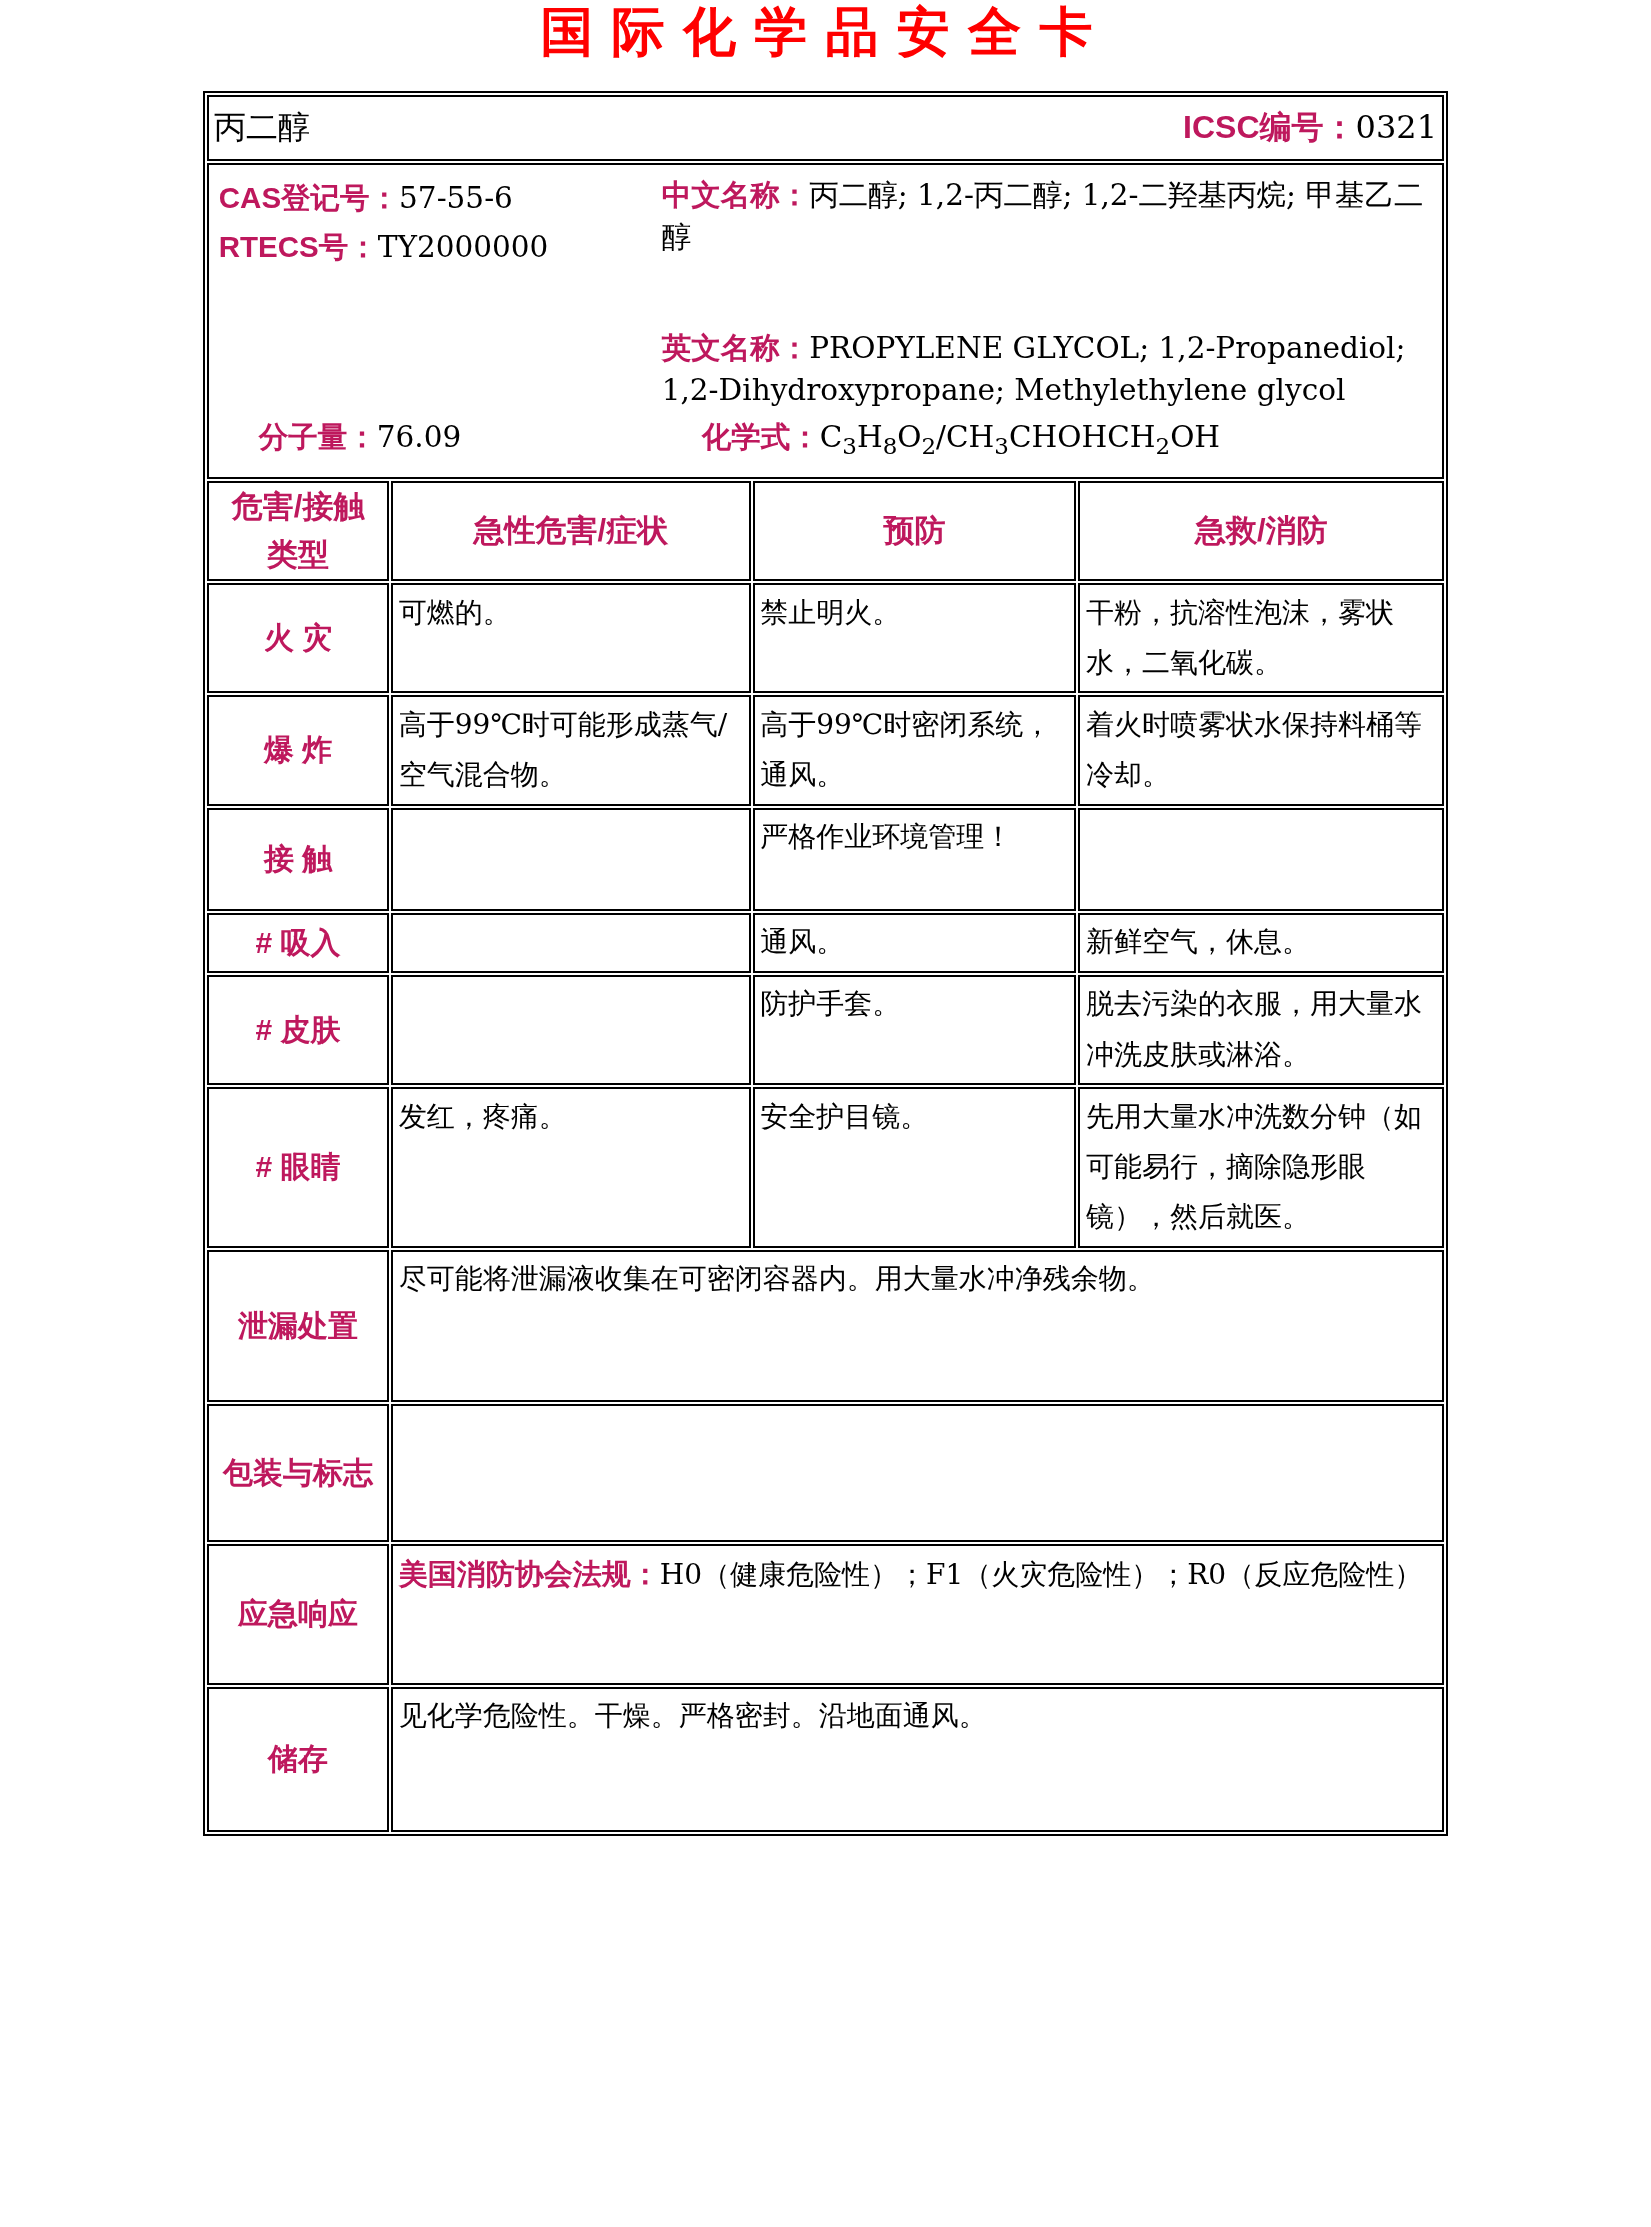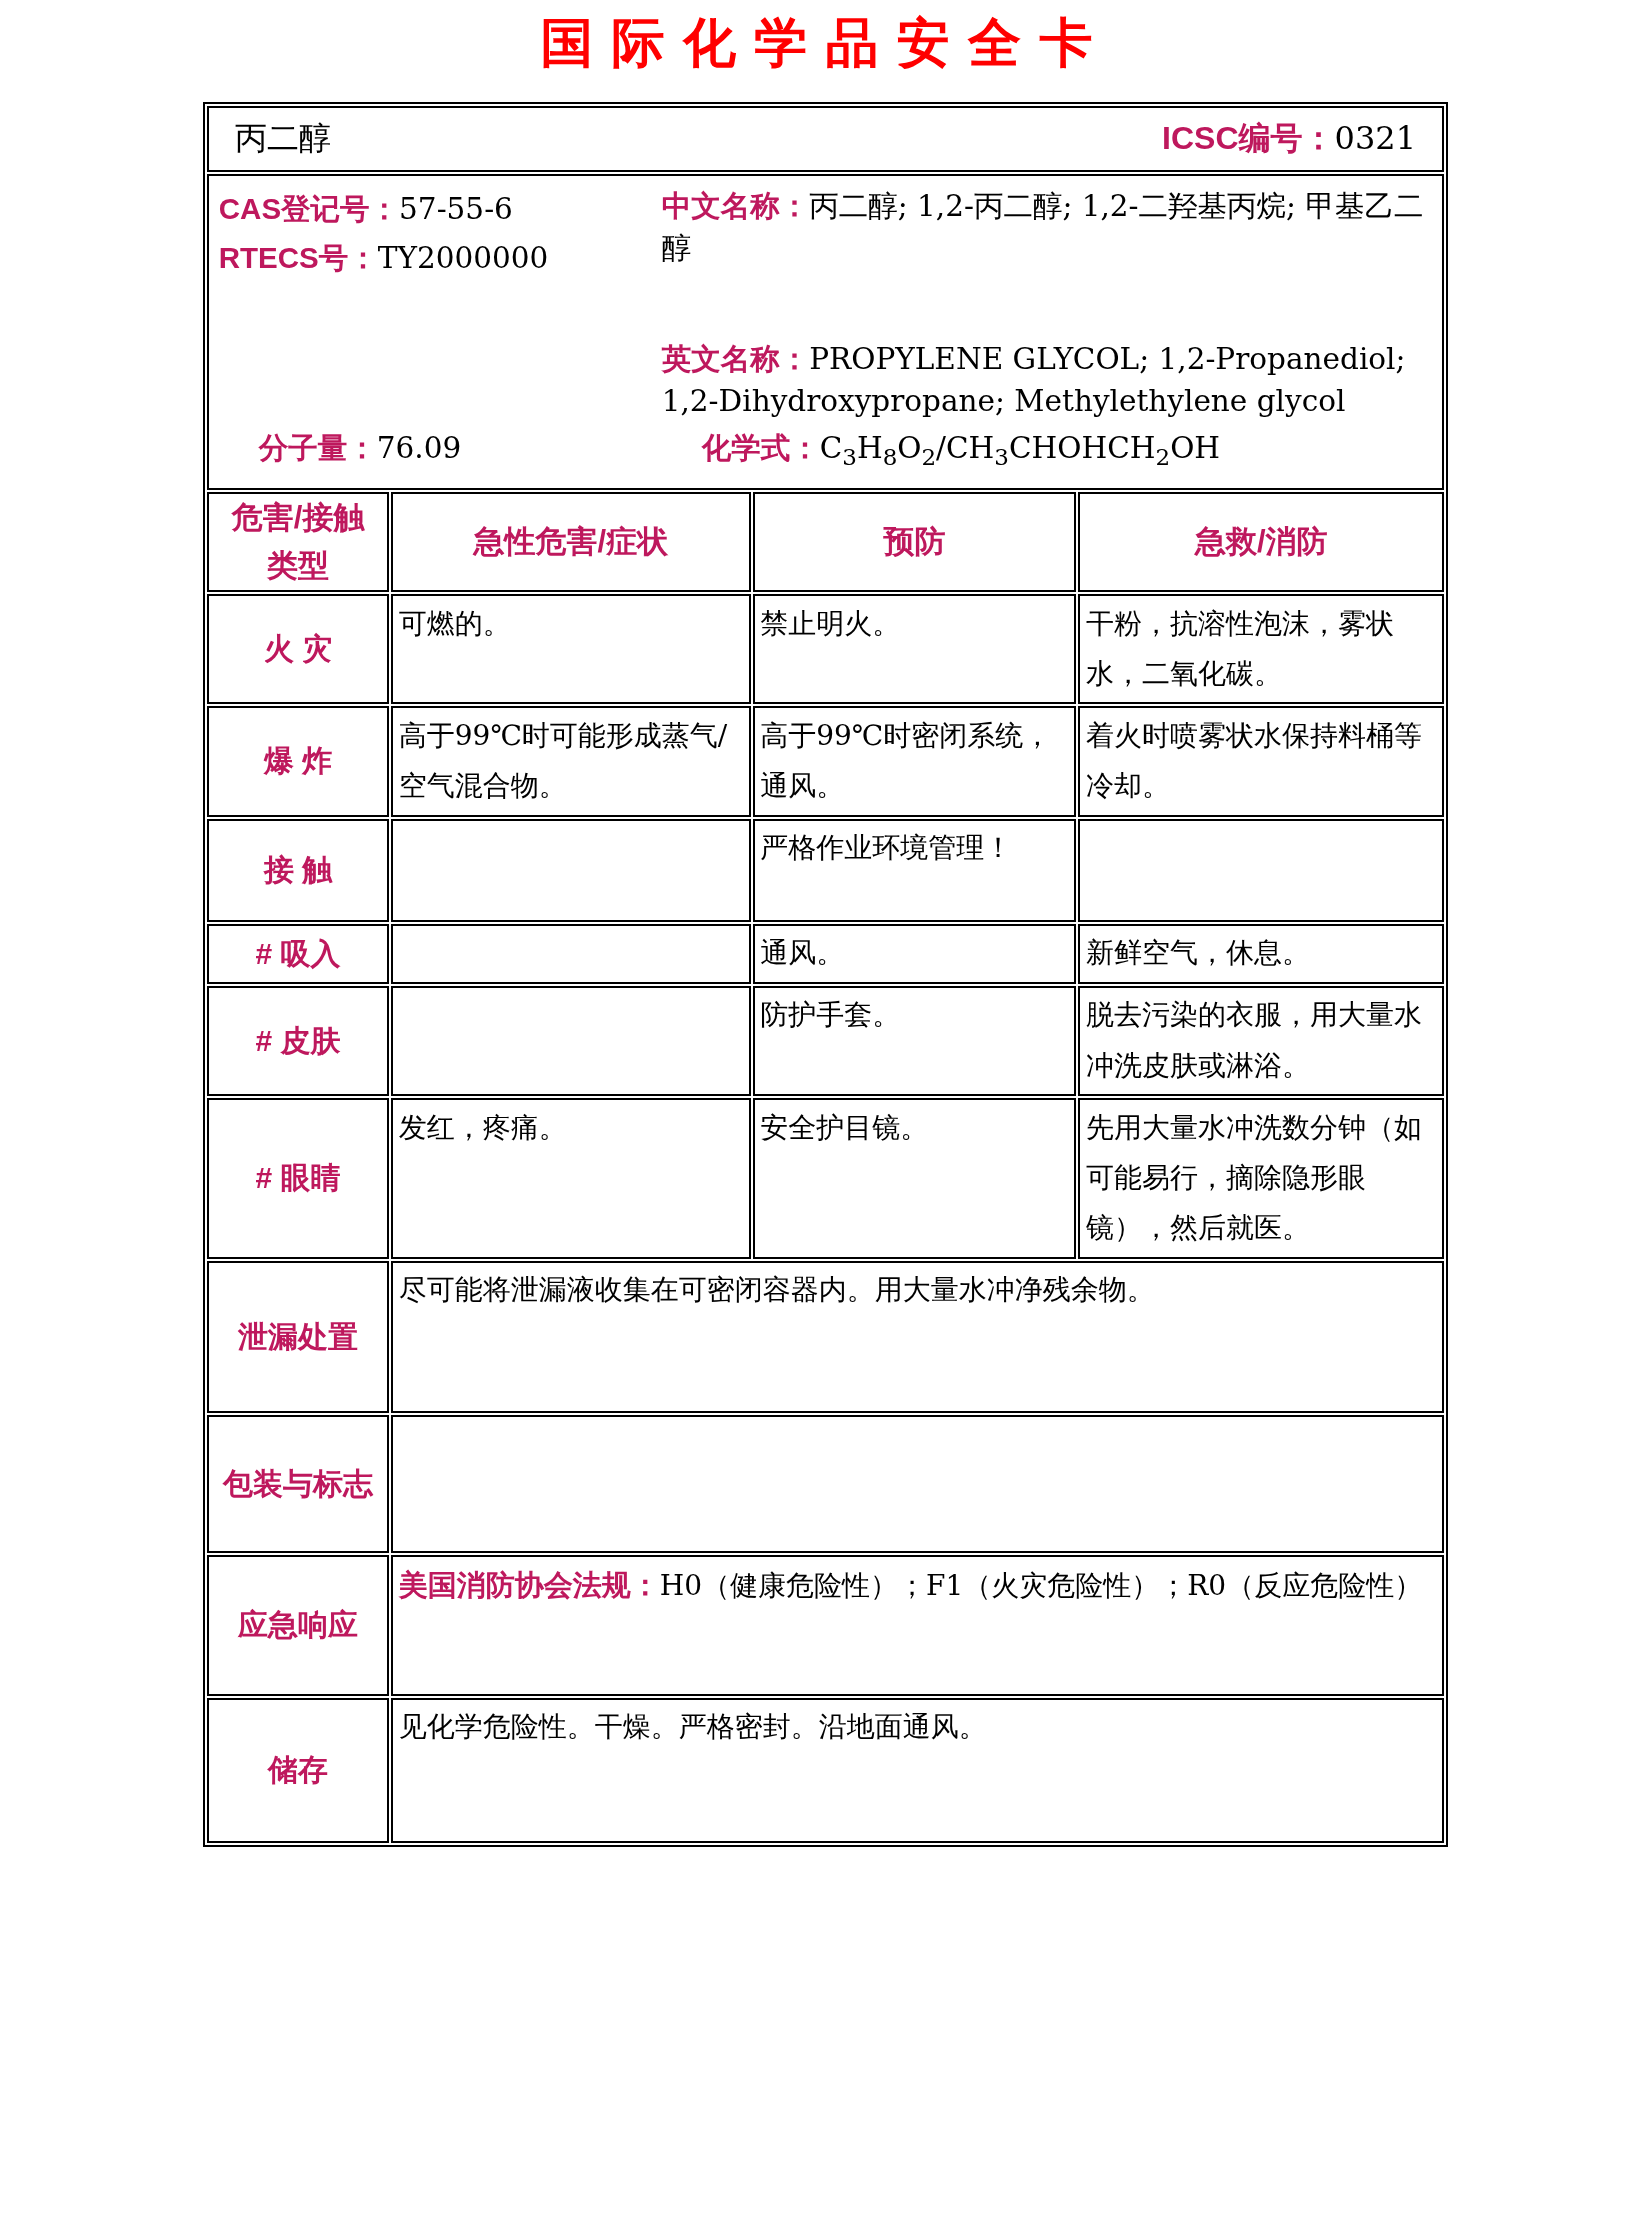--- a/index.html
+++ b/index.html
@@ -6,21 +6,21 @@
   html, body {
     width: 1651px; height: 2227px;
     background: #ffffff;
     font-family: "DejaVu Serif", serif;
     color: #000000;
   }
   .page { width: 1651px; height: 2227px; overflow: hidden; }
 
   
   .main-title {
-    margin-top: 11px;
+    margin-top: 0;
     text-align: center;
     color: #FF0000;
     font-size: 53px;
     font-weight: bold;
     letter-spacing: 18.3px;
     font-family: "DejaVu Serif", serif;
     line-height: 1.2;
   }
 
   
@@ -40,21 +40,21 @@
   col.c3 { width: 26.3%; }
   col.c4 { width: 29.7%; }
 
   .blue { color: #be185d; font-family: "Liberation Sans", sans-serif; font-weight: bold; }
   .val  { color: #000000; font-family: "DejaVu Serif", serif; font-weight: normal; }
 
   
   tr.r-head td {
     height: 66px;
     vertical-align: middle;
-    padding: 0 26px;
+    padding: 0 5px;
   }
   .head-flex { display: flex; justify-content: space-between; align-items: center; }
   .substance { font-size: 32px; }
   .icsc { font-size: 32px; }
 
   
   tr.r-id td { height: 315px; vertical-align: top; padding: 9.8px 9.8px 18.3px 9.8px; }
   .identity {
     display: grid;
     grid-template-columns: 36.5% 63.5%;

